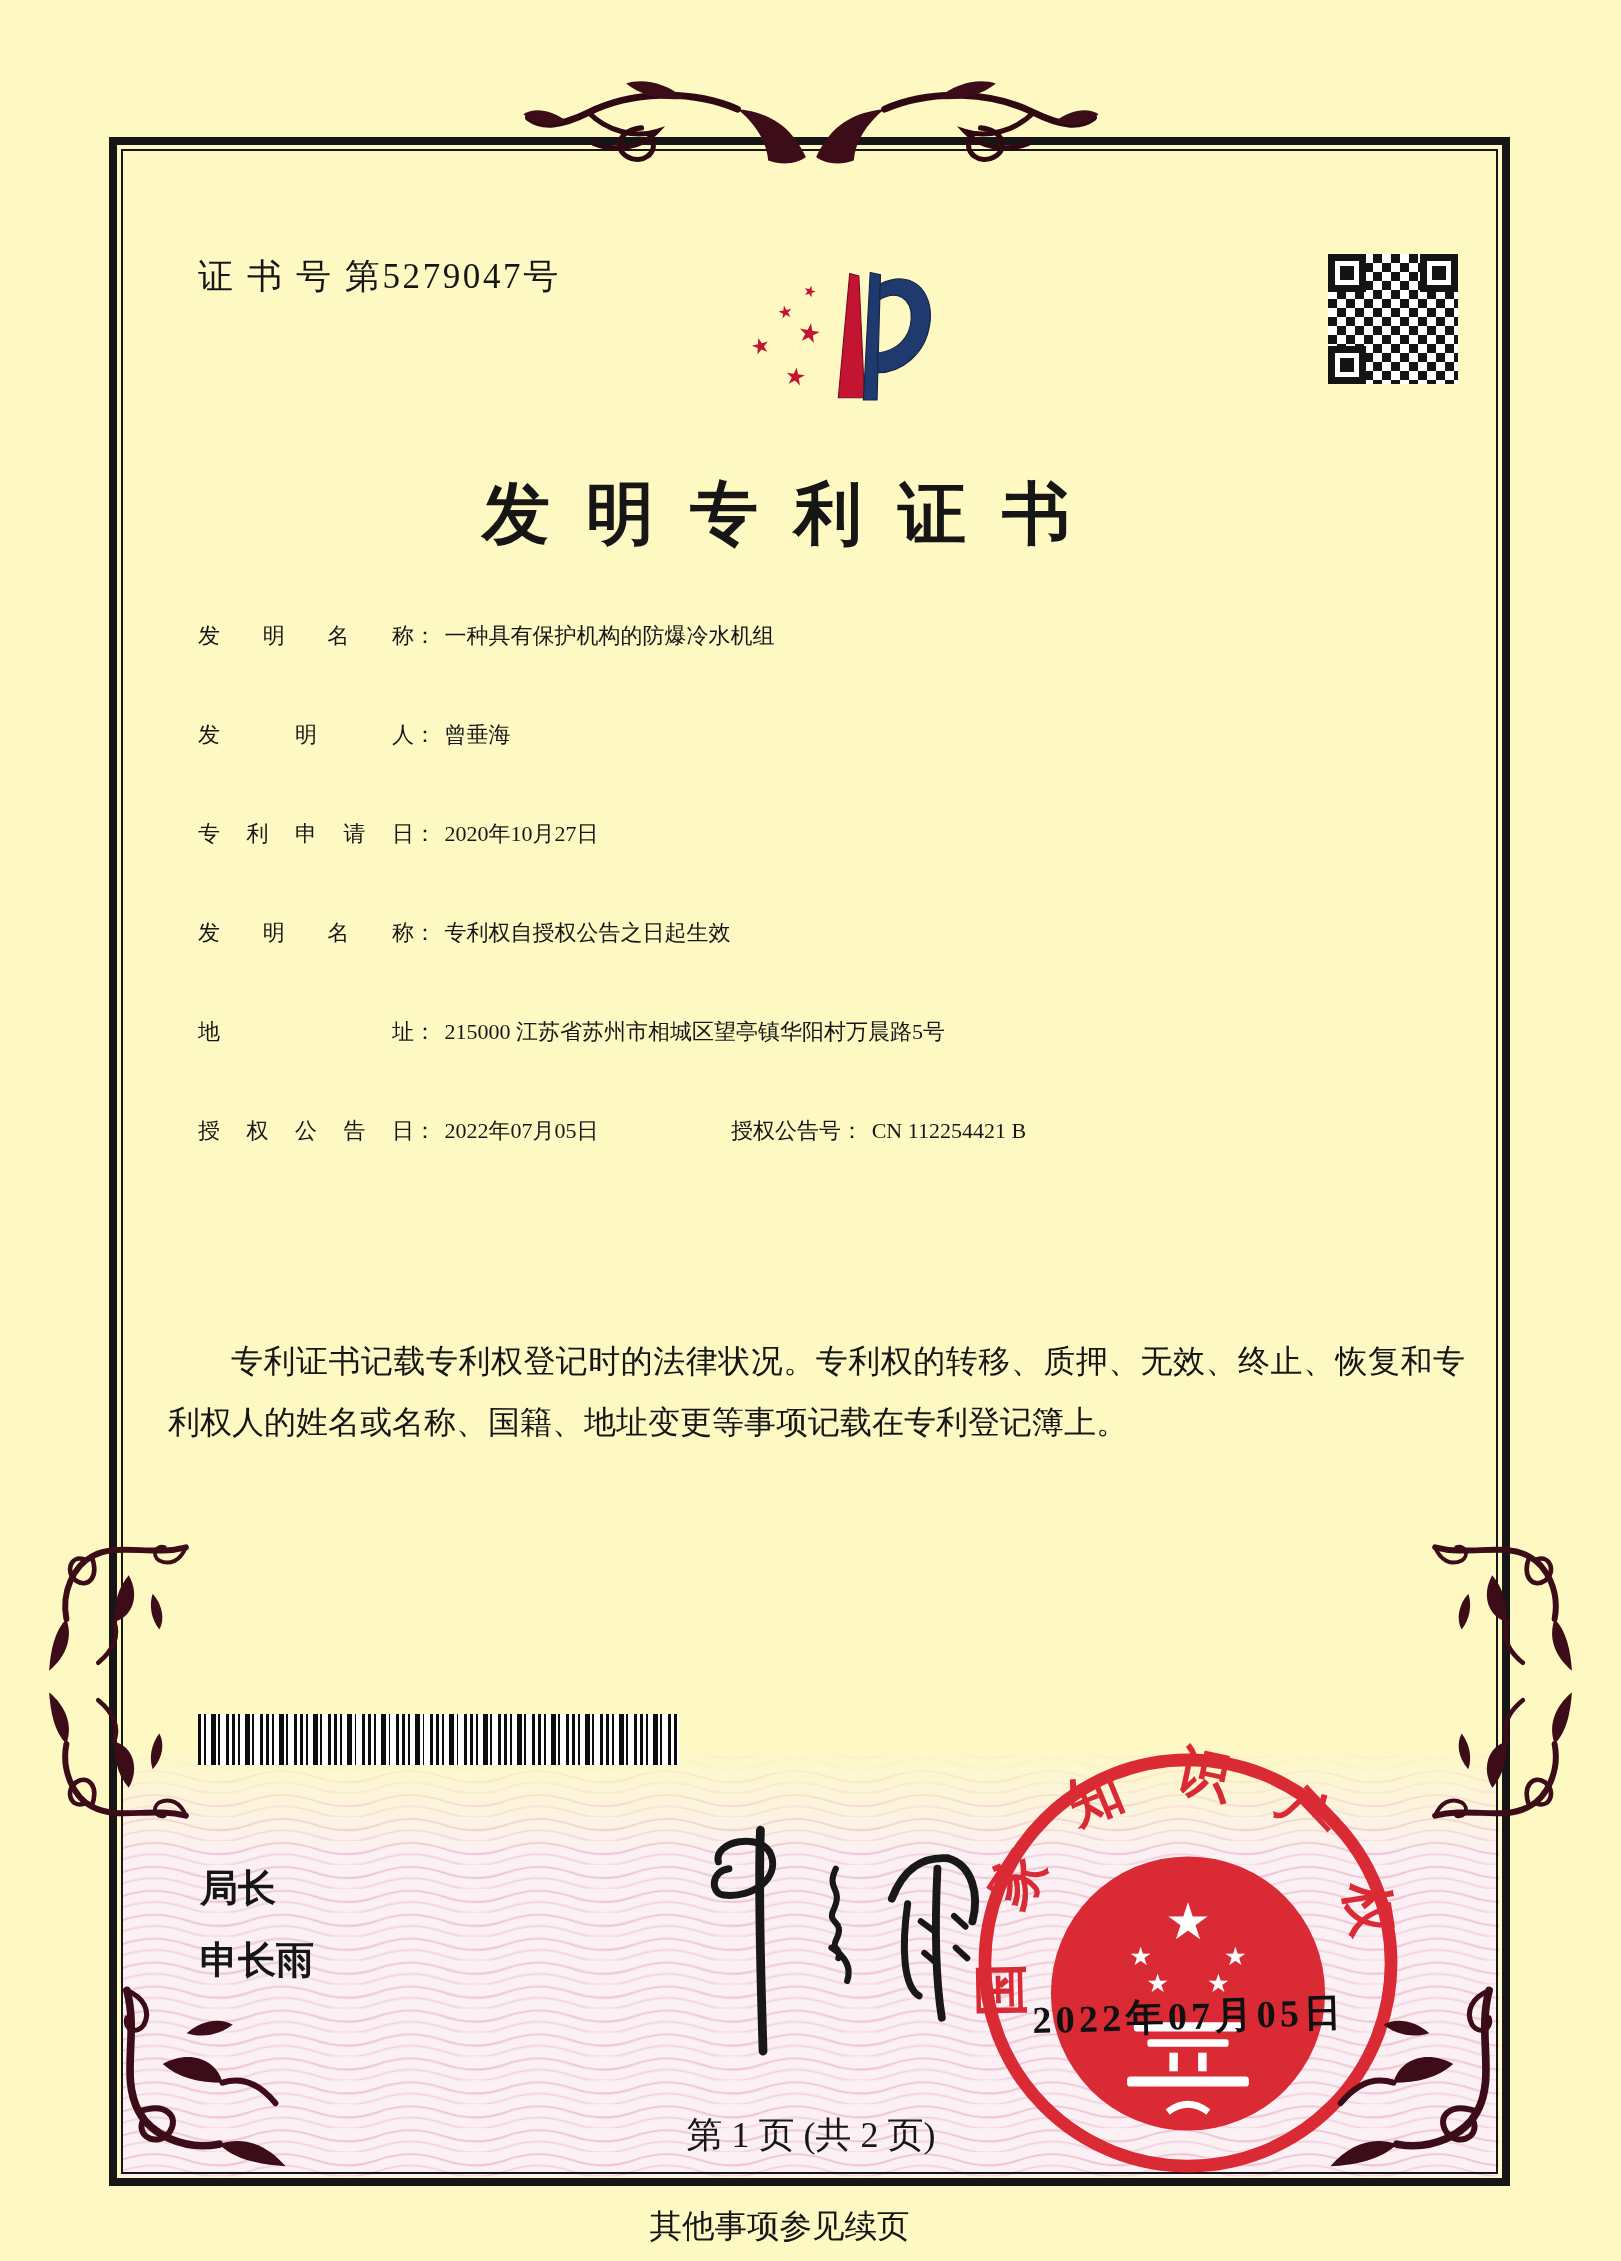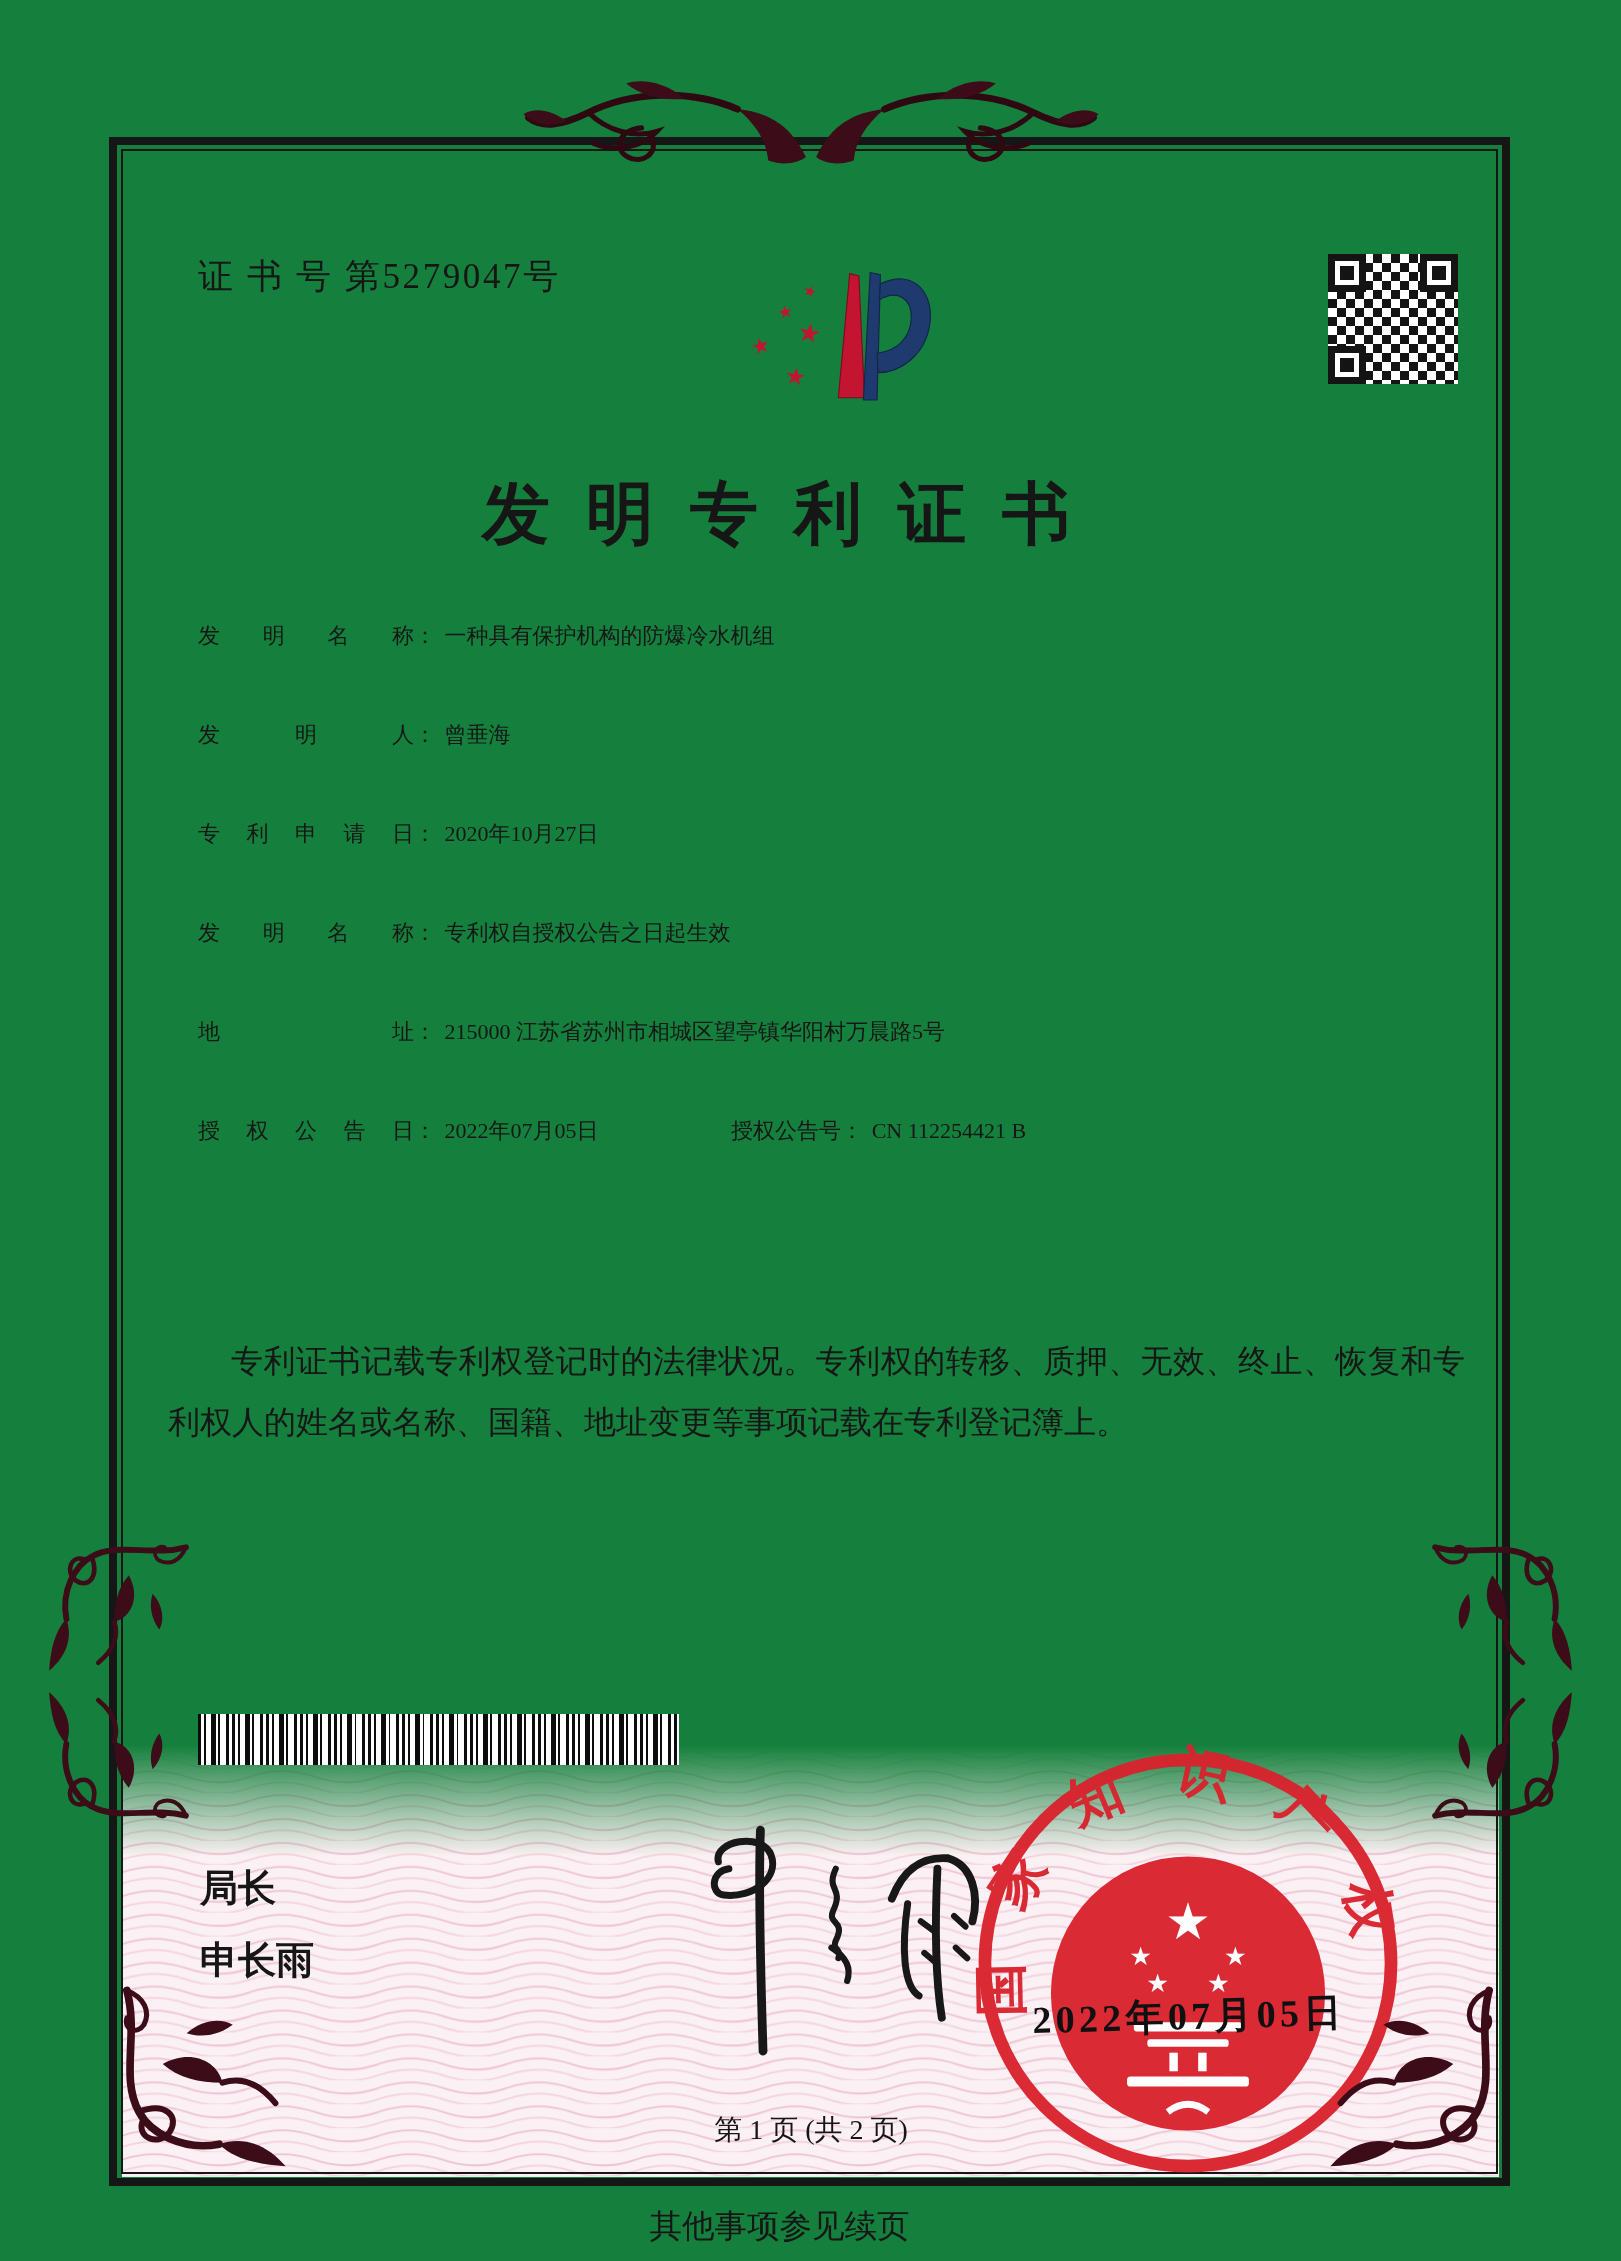--- a/index.html
+++ b/index.html
@@ -1,17 +1,17 @@
 <!DOCTYPE html>
 <html style="font-size:13.7px"><head>
 <meta charset="utf-8">
 <style>
   html,body{margin:0;padding:0;background:#e8e8e8;}
   .page{
-    position:relative; width:1622px; height:2261px; background:#15803d;
+    position:relative; width:1622px; height:2261px; background:#fef9c3;
     margin:0 auto; overflow:hidden;
     font-family:"Liberation Serif","DejaVu Serif",serif; color:#161616;
   }
   
   .frame{position:absolute; left:109px; top:137px; width:1385px; height:2033px;
          border:8.6px solid #161616; z-index:2; pointer-events:none;}
   .frame-inner{position:absolute; inset:4.3px; border:2.6px solid #161616;}
   
   .guilloche{position:absolute; left:122px; top:1745px; width:1377px; height:432px; z-index:1;
     -webkit-mask-image:linear-gradient(180deg,rgba(0,0,0,0) 0,#000 111px);
@@ -47,21 +47,21 @@
             font-family:"Liberation Sans","DejaVu Sans",sans-serif; z-index:3;text-align:center;}
   .director-name{position:absolute; left:200px; top:1935px; font-size:38px; font-weight:600;
             font-family:"Liberation Sans","DejaVu Sans",sans-serif; z-index:3;}
   .sig{position:absolute; left:629px; top:1813px; z-index:4;}
   
   .seal{position:absolute; left:968px; top:1743px; z-index:3; opacity:.96;}
   .seal-date{position:absolute; left:975px; top:1991px; width:428px; text-align:center;
              font-size:38px; font-weight:bold; letter-spacing:4.3px; color:#101010;
              transform:rotate(-1.5deg); z-index:5;}
   
-  .page-no{position:absolute; left:0; width:1622px; top:2111px; text-align:center; font-size:28px; z-index:3;}
+  .page-no{position:absolute; left:0; width:1622px; top:2111px; text-align:center; font-size:36px; z-index:3;}
   .cont-note{position:absolute; left:0; width:1559px; top:2205px; text-align:center; font-size:32.5px; z-index:3;}
   
   .fl{position:absolute; z-index:4; pointer-events:none;}
   .fl-top{left:520px; top:68px; width:582px; height:113px;}
   .fl-bl{left:113px; top:1982px; width:184px; height:198px;}
   .fl-br{left:1319px; top:1982px; width:184px; height:198px; transform:scaleX(-1);}
   .fl-left-a{left:43px; top:1531px; width:145px; height:154px; transform:rotate(90deg);}
   .fl-left-b{left:43px; top:1678px; width:145px; height:154px; transform:rotate(90deg) scaleX(-1);}
   .fl-right-a{left:1433px; top:1531px; width:145px; height:154px; transform:rotate(-90deg) scaleX(-1);}
   .fl-right-b{left:1433px; top:1678px; width:145px; height:154px; transform:rotate(-90deg);}

